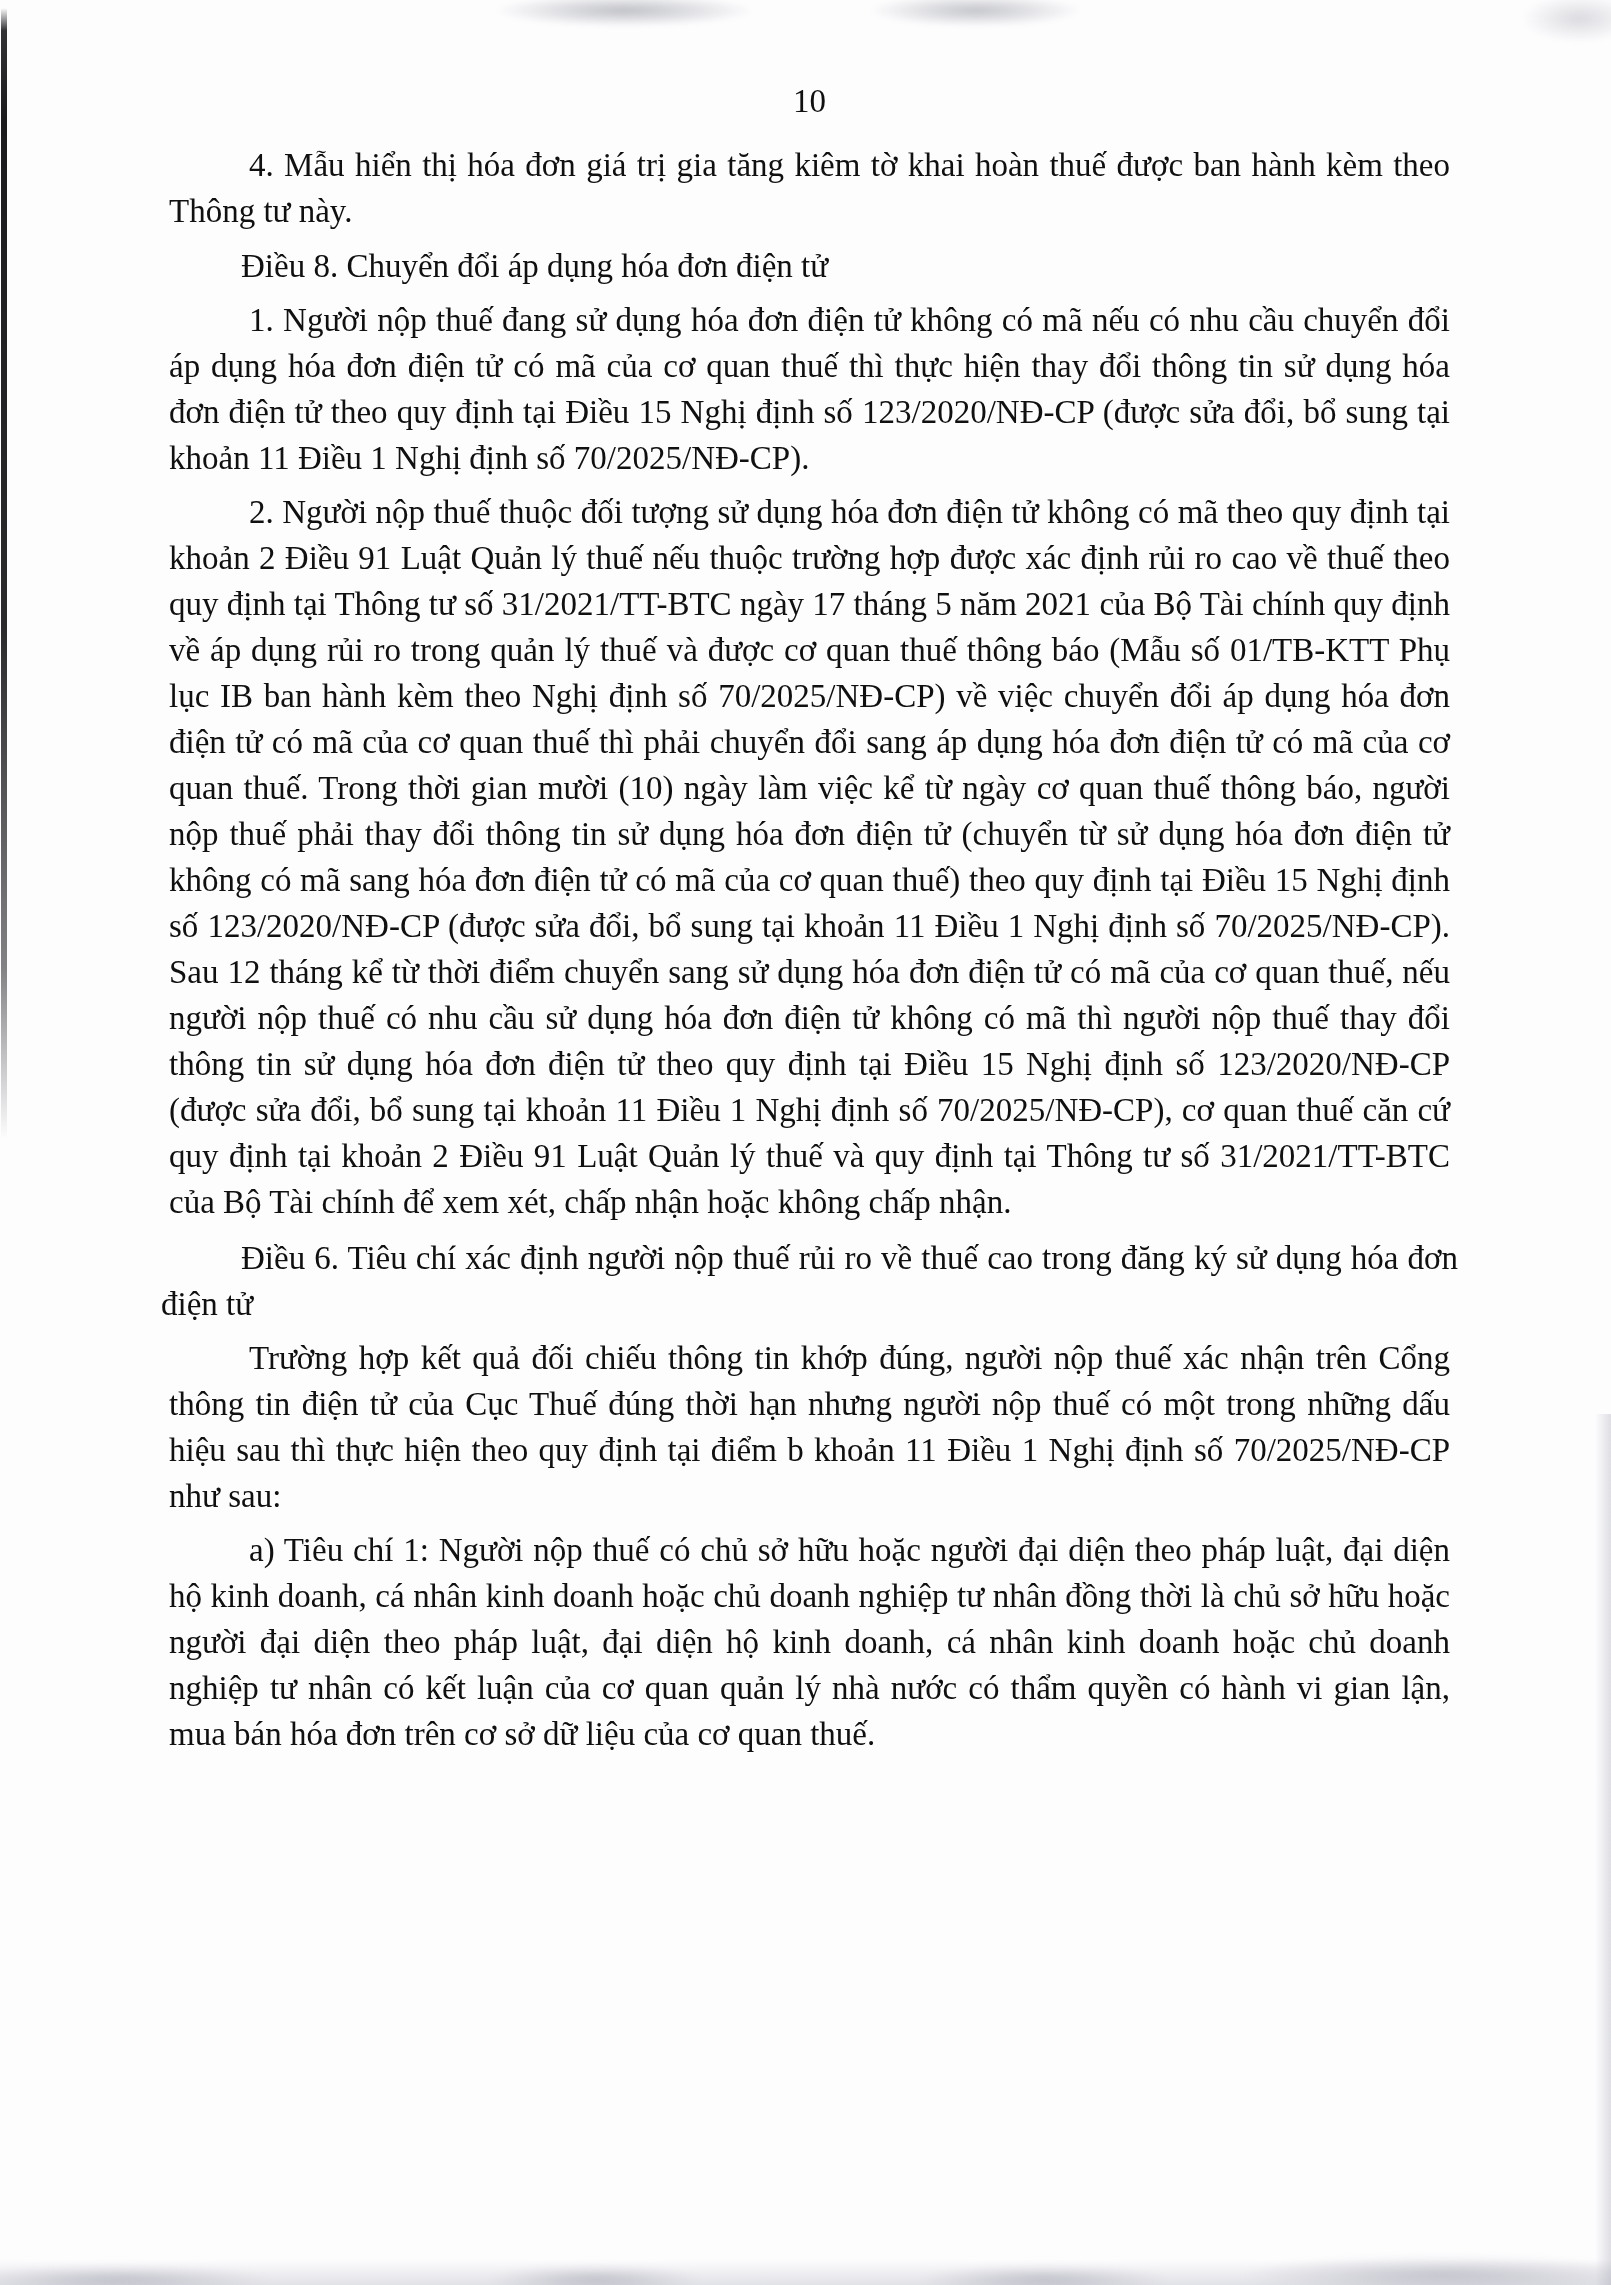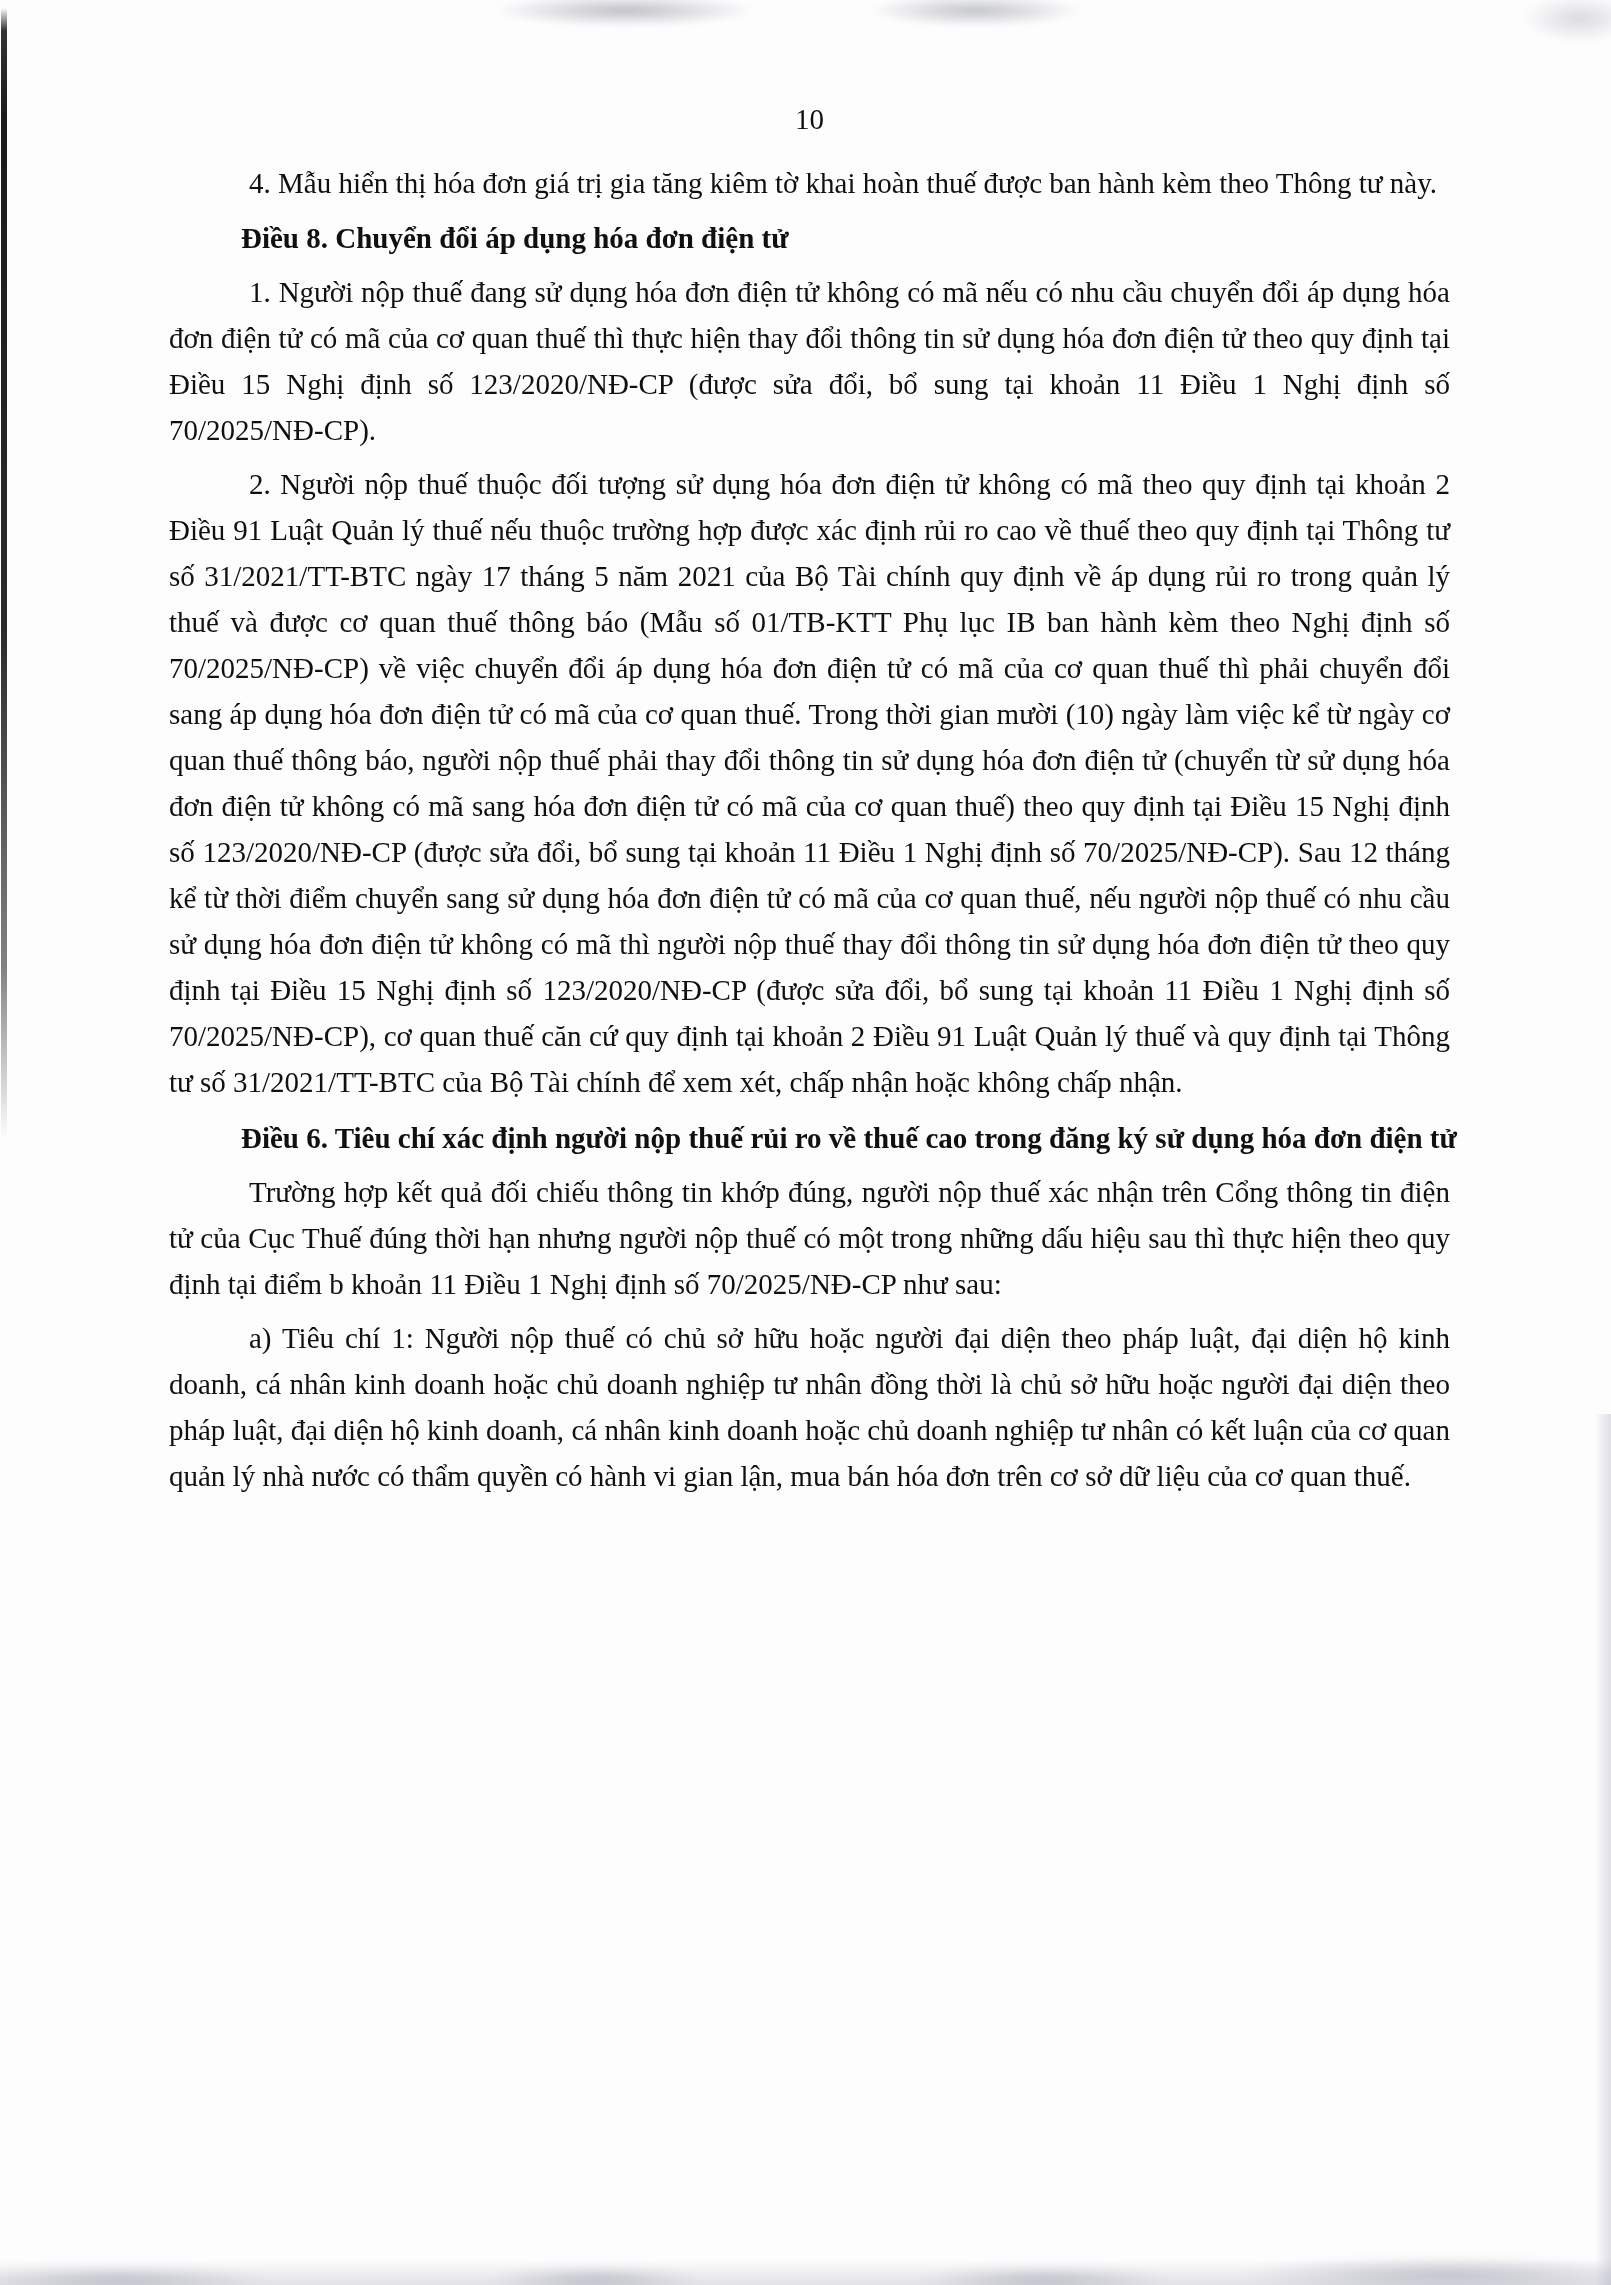--- a/index.html
+++ b/index.html
@@ -76,37 +76,37 @@
   .right-streak {
     right: 0; top: 1414px;
     width: 15.6px; height: 872px;
     background: linear-gradient(to left, rgba(150,152,168,0.30), rgba(150,152,168,0));
   }
 
   
   .content {
     position: absolute;
     left: 161px;
-    top: 96px;
+    top: 78px;
     width: 1297px;
-    font-size: 29px;
+    font-size: 33px;
     line-height: 46px;
     text-align: justify;
   }
   .page-number {
     text-align: center;
     text-indent: 0;
     margin: 0 0 17.6px 0;
   }
   .para {
     margin: 8px;
     text-indent: 80px;
   }
   .heading {
-    font-weight: bold;
+    font-weight: normal;
     margin: 9.8px 0 3.9px 0;
   }
 </style>
 </head>
 <body>
 
 <div class="page">
 
   <div class="artifact left-line"></div>
   <div class="artifact smudge s1"></div>

